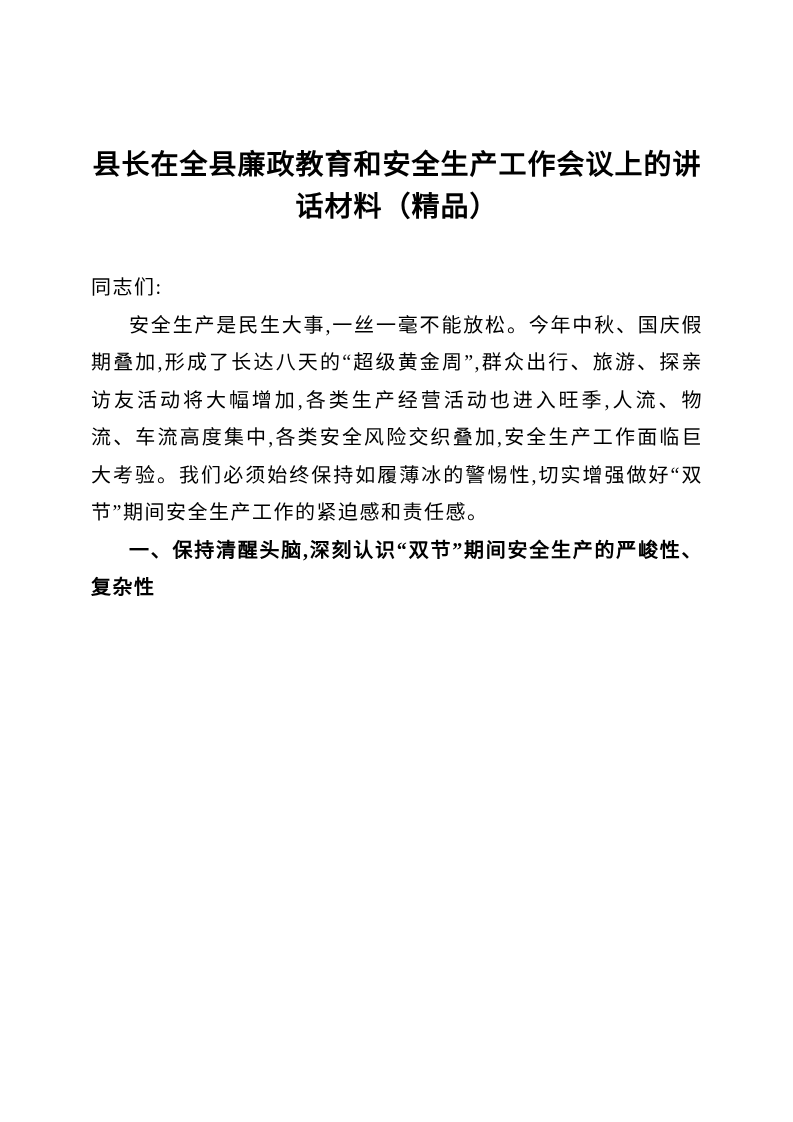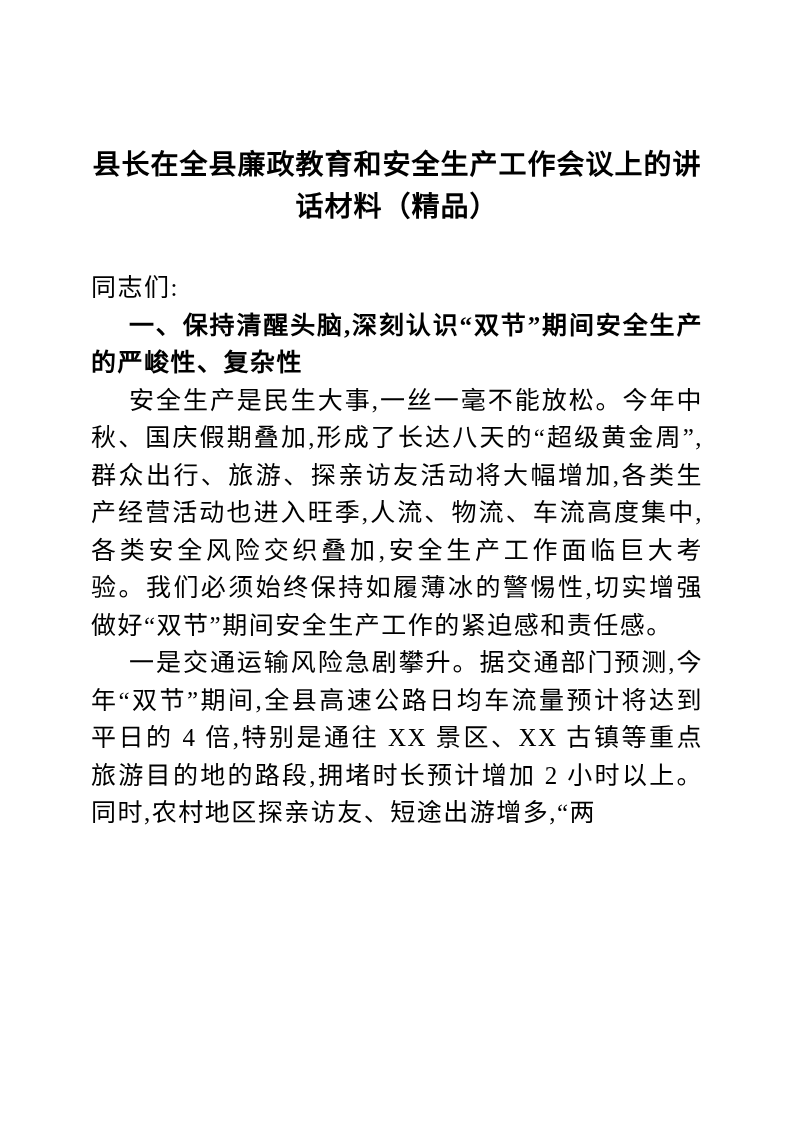--- a/index.html
+++ b/index.html
@@ -26,21 +26,21 @@
   .doc-title {
     font-size: 28px;
     font-weight: bold;
     line-height: 42px;
     text-align: center;
     margin: 0 0 41px 0;
     letter-spacing: 1px;
   }
   .para {
     margin: 0;
-    font-size: 25px;
+    font-size: 20px;
     line-height: 37.5px;
     text-align: justify;
     letter-spacing: 1.5px;
   }
   .para.indent {
     text-indent: 38px;
   }
   .para.heading {
     font-weight: bold;
   }
@@ -48,19 +48,18 @@
 </head>
 <body>
 
 <div class="page">
   <div class="content">
     <h1 class="doc-title">县长在全县廉政教育和安全生产工作会议上的讲话材料（精品）</h1>
 
     <p class="para">同志们:</p>
 
 
+    <p class="para indent">安全生产是民生大事,一丝一毫不能放松。今年中秋、国庆假期叠加,形成了长达八天的“超级黄金周”,群众出行、旅游、探亲访友活动将大幅增加,各类生产经营活动也进入旺季,人流、物流、车流高度集中,各类安全风险交织叠加,安全生产工作面临巨大考验。我们必须始终保持如履薄冰的警惕性,切实增强做好“双节”期间安全生产工作的紧迫感和责任感。</p>
+
     <p class="para indent heading">一、保持清醒头脑,深刻认识“双节”期间安全生产的严峻性、复杂性</p>
 
-    <p class="para indent">安全生产是民生大事,一丝一毫不能放松。今年中秋、国庆假期叠加,形成了长达八天的“超级黄金周”,群众出行、旅游、探亲访友活动将大幅增加,各类生产经营活动也进入旺季,人流、物流、车流高度集中,各类安全风险交织叠加,安全生产工作面临巨大考验。我们必须始终保持如履薄冰的警惕性,切实增强做好“双节”期间安全生产工作的紧迫感和责任感。</p>
-
-    <p class="para indent">一是交通运输风险急剧攀升。据交通部门预测,今年“双节”期间,全县高速公路日均车流量预计将达到平日的 4 倍,特别是通往 XX 景区、XX 古镇等重点旅游目的地的路段,拥堵时长预计增加 2 小时以上。同时,农村地区探亲访友、短途出游增多,“两</p>
   </div>
 </div>
 
 </body></html>

